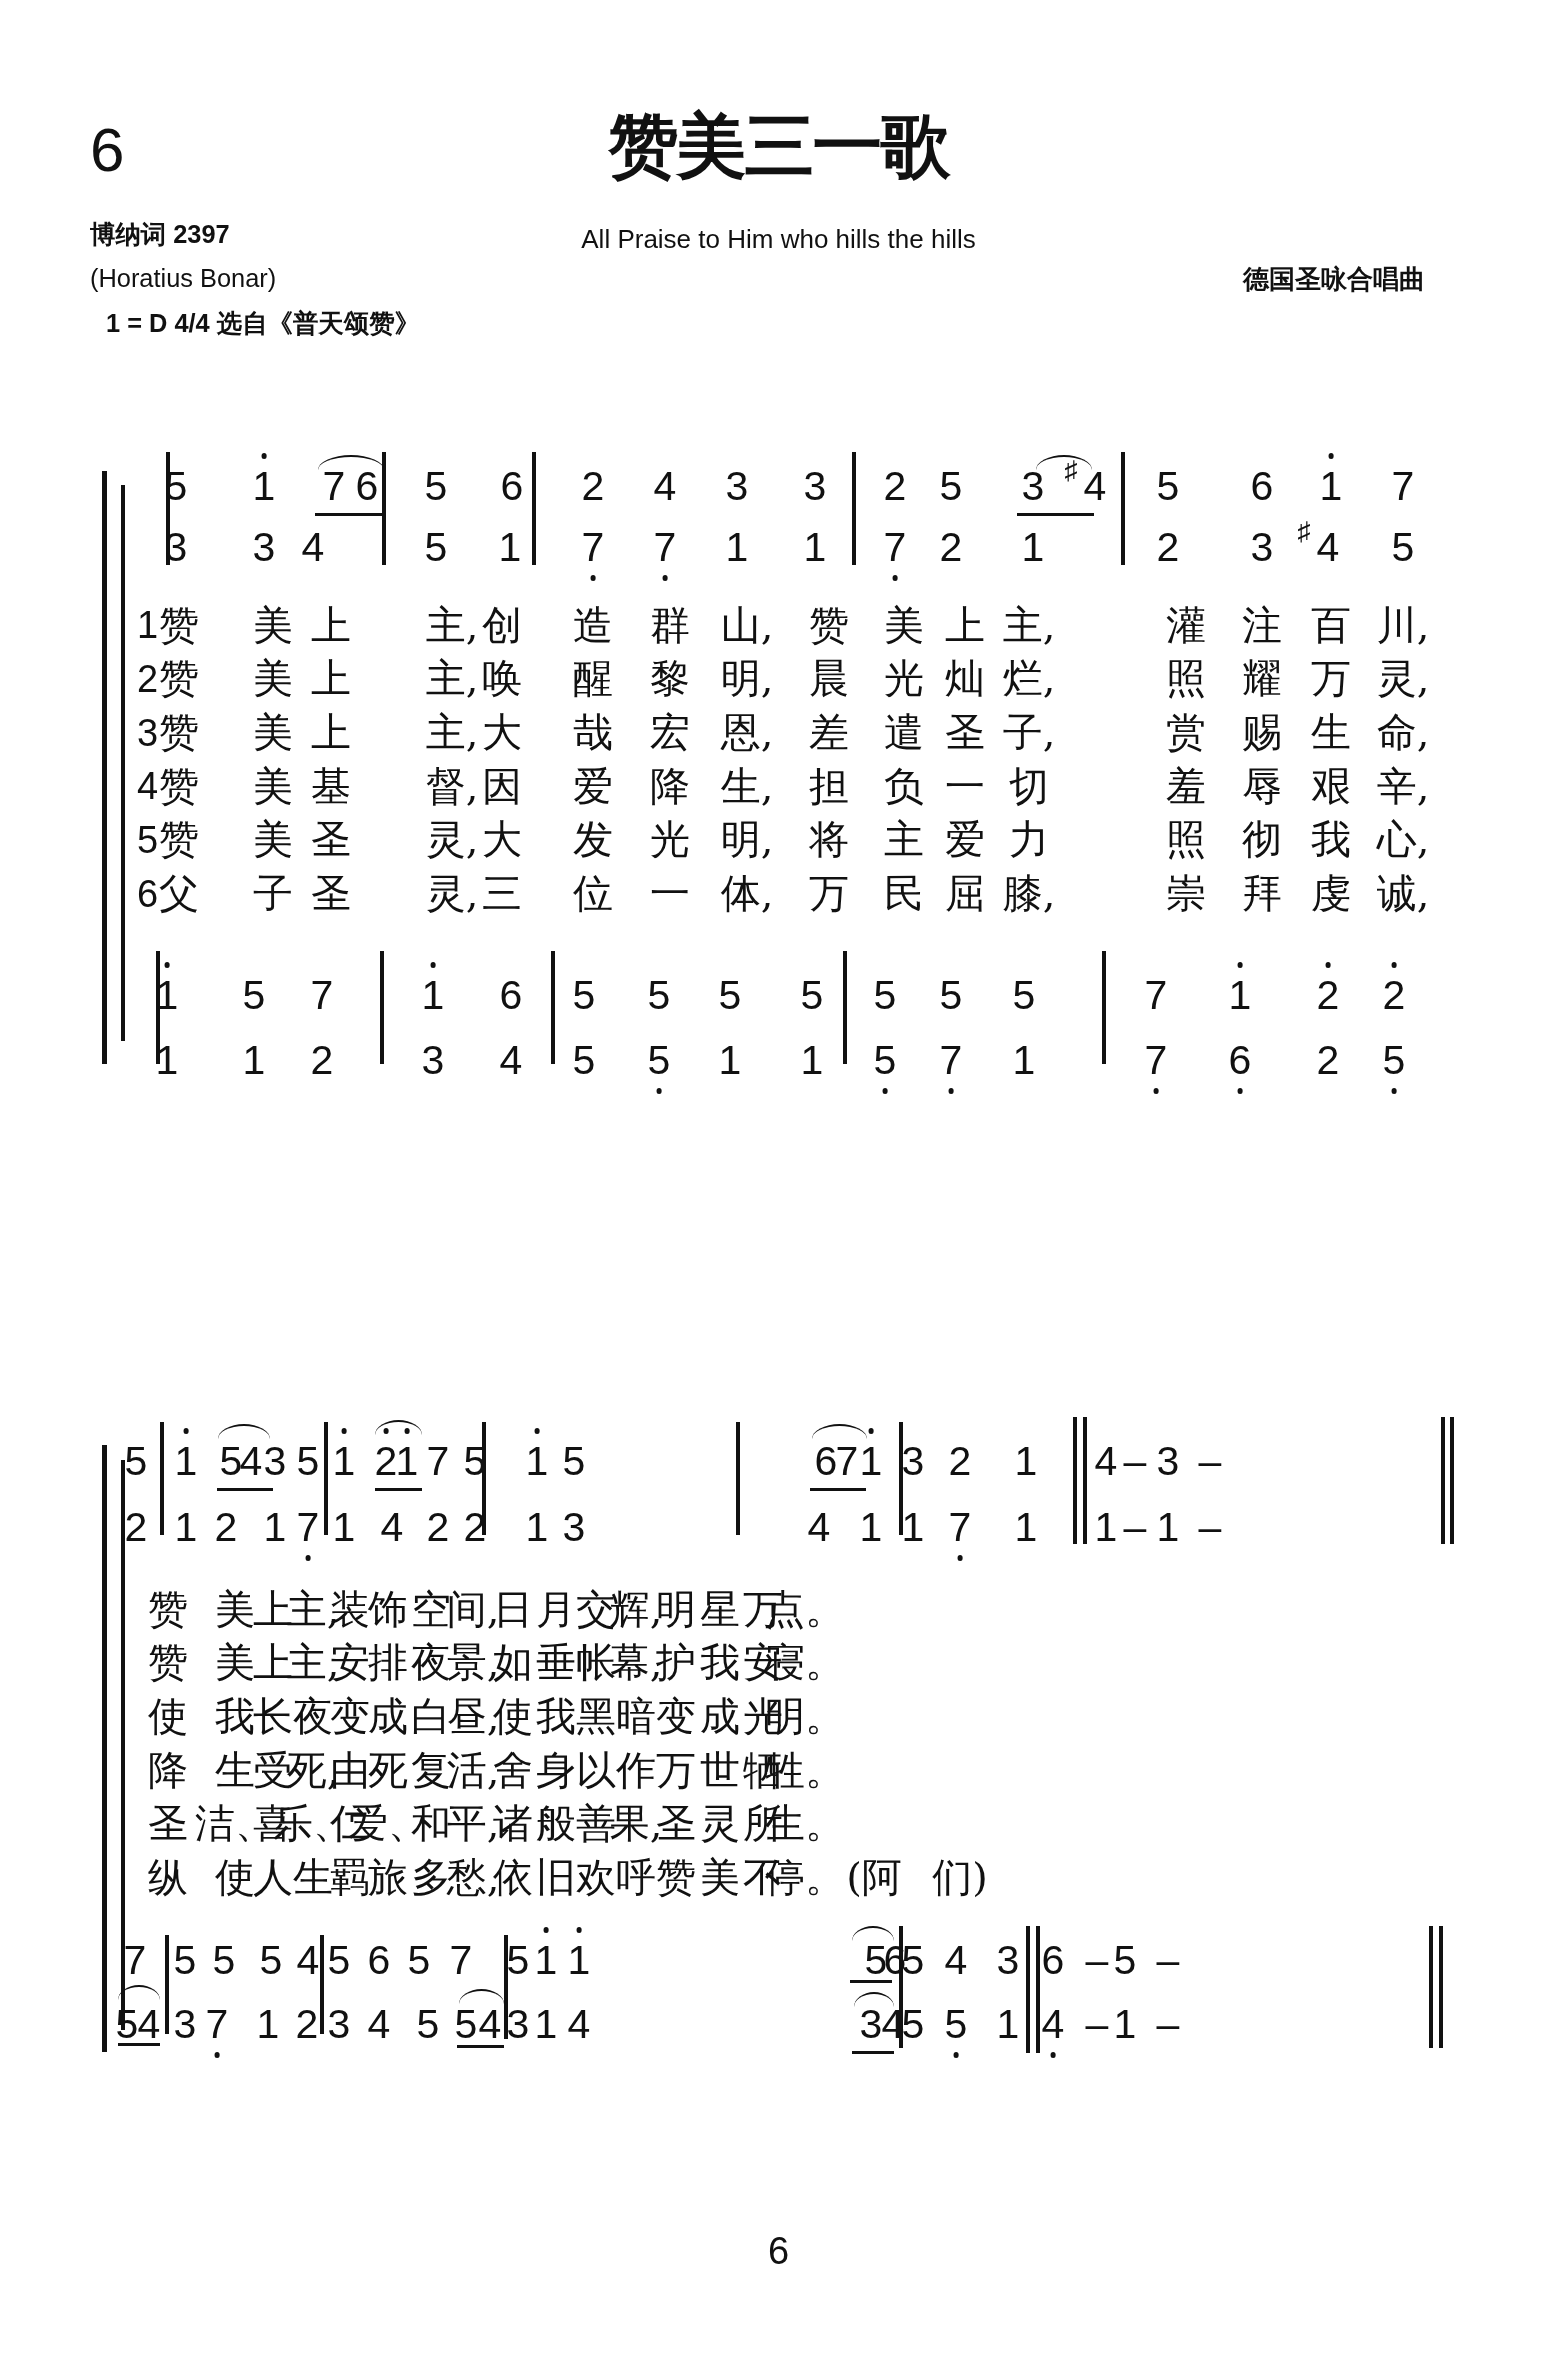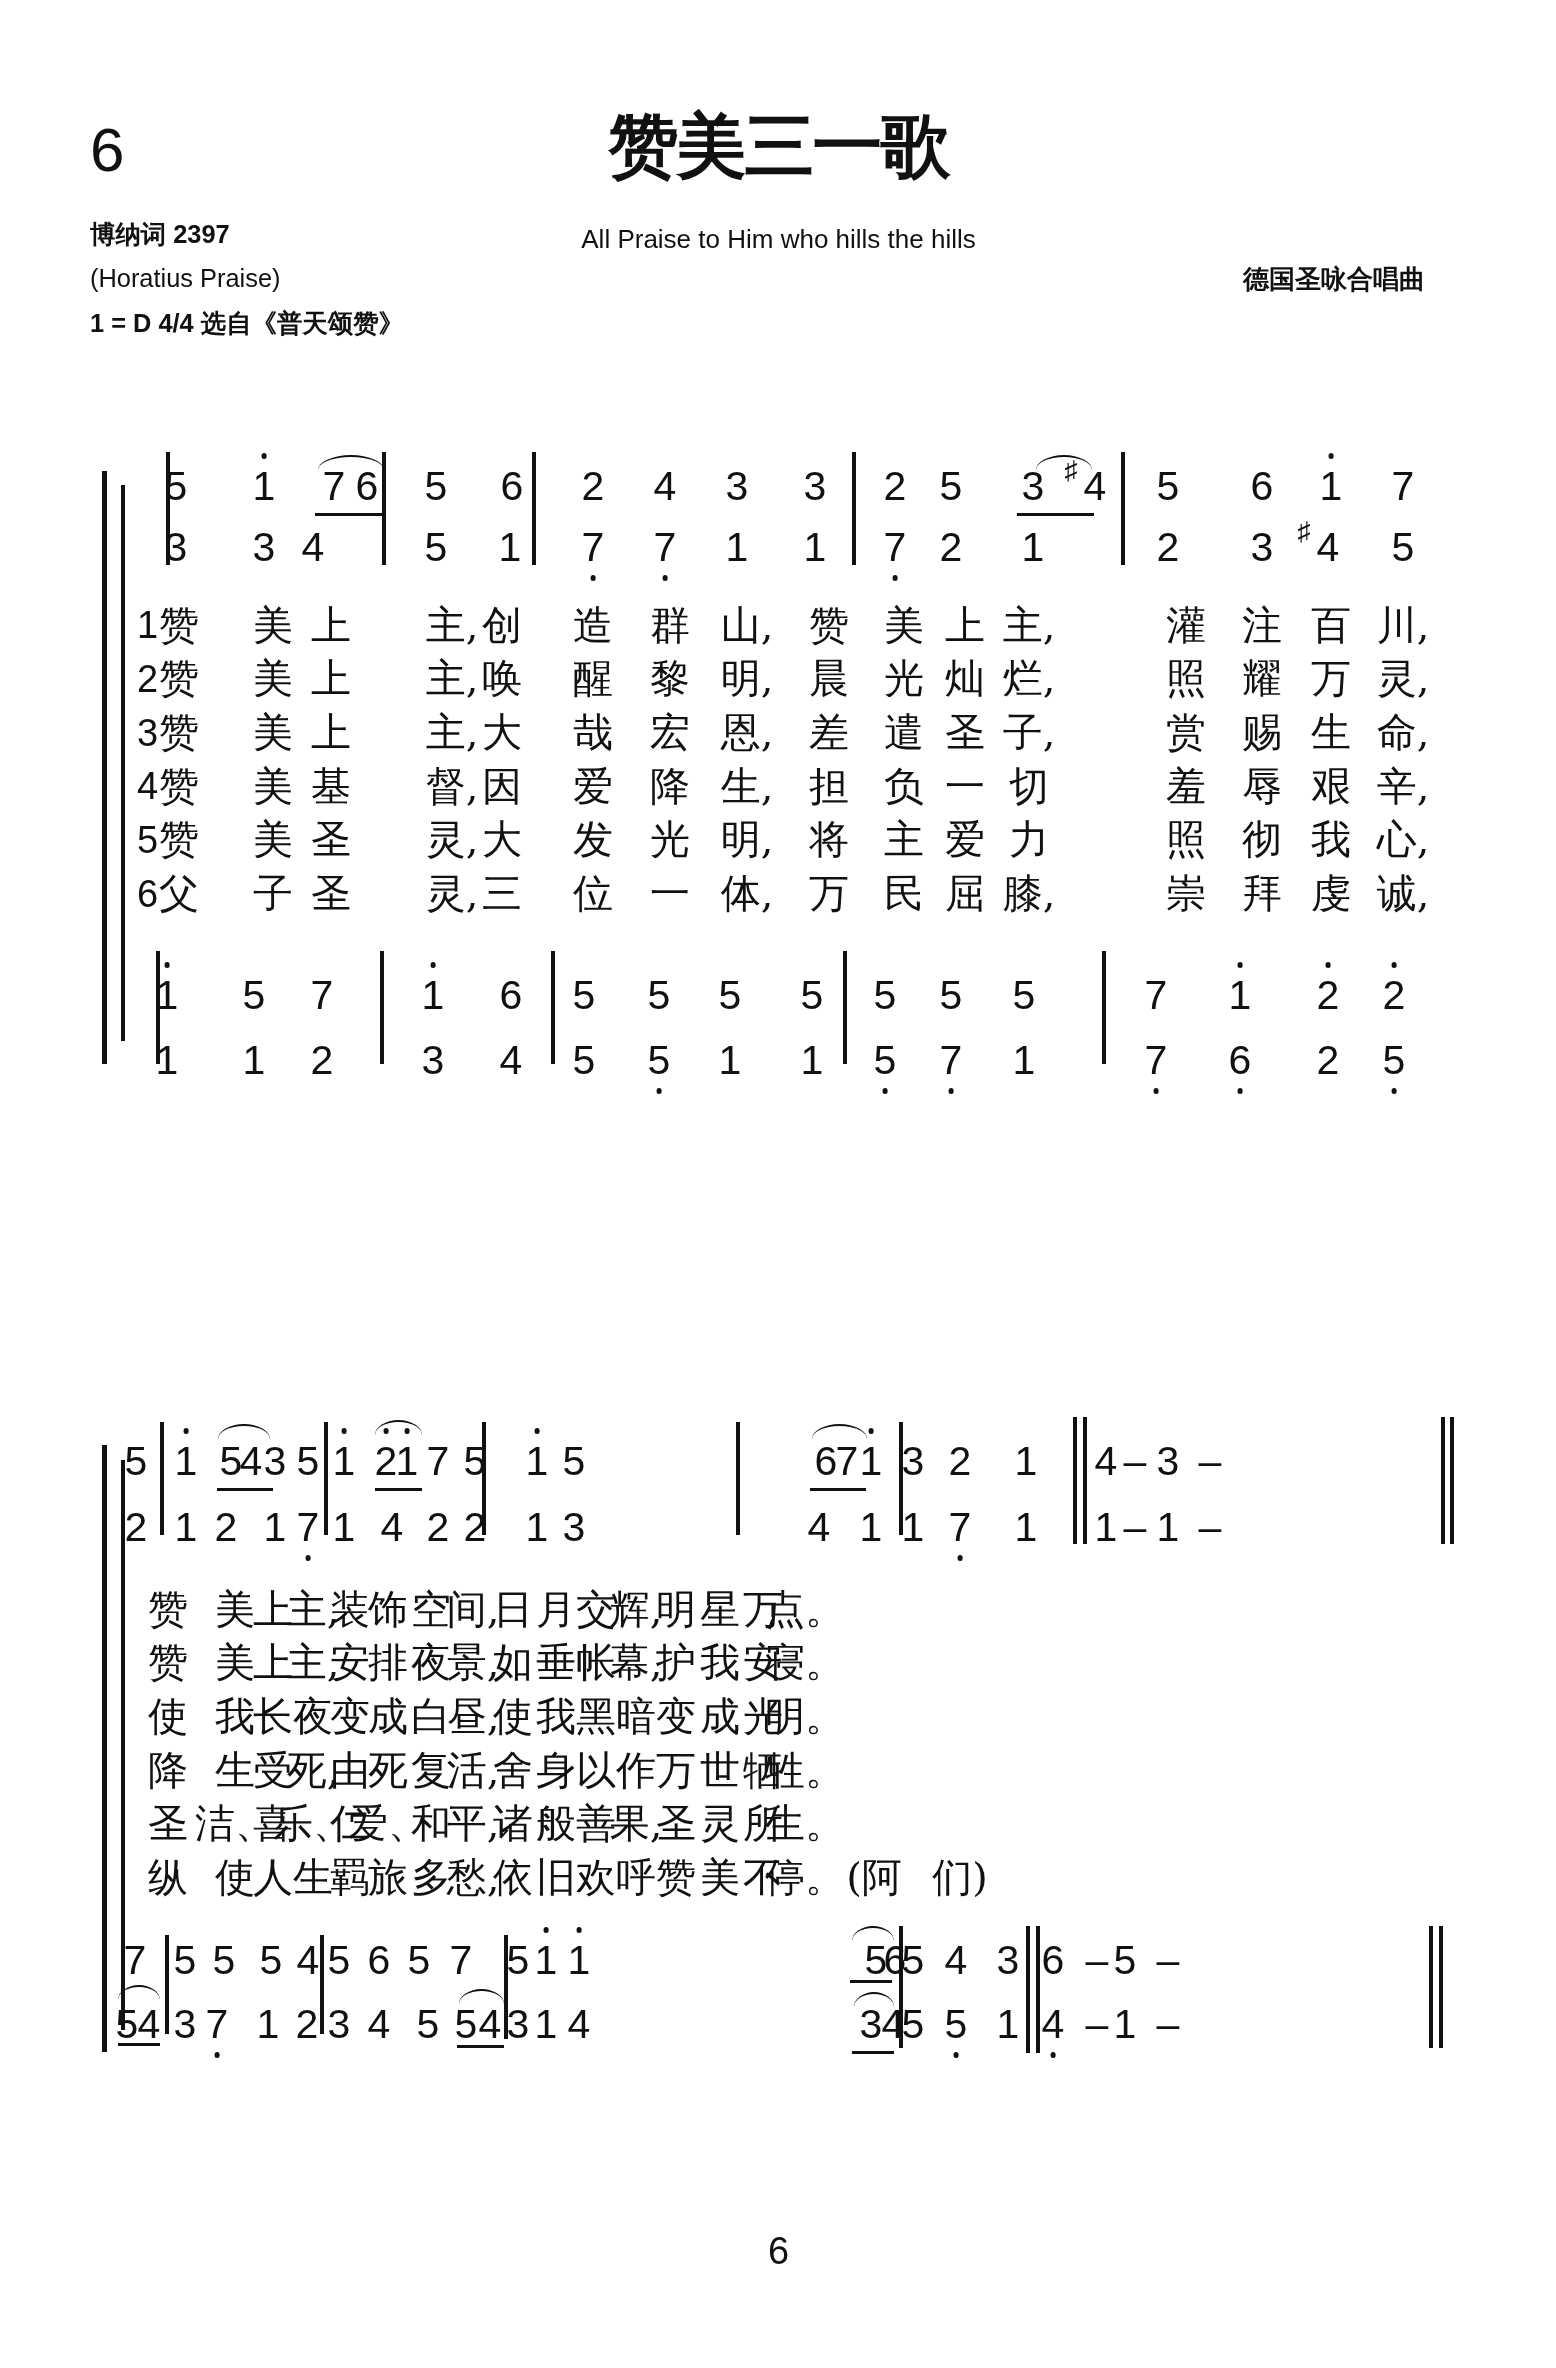--- a/index.html
+++ b/index.html
@@ -5,21 +5,21 @@
   html, body { margin: 0; padding: 0; background: #ffffff; }
   body { width: 1557px; height: 2368px; position: relative; overflow: hidden;
          font-family: "Liberation Sans", "DejaVu Sans", sans-serif; color: #111; }
   .abs { position: absolute; }
   .hymn-no { left: 90px; top: 119px; font-size: 62px; line-height: 1; }
   .title { left: 0; width: 1557px; top: 111px; text-align: center; font-family: "DejaVu Serif", serif; font-size: 70px; font-weight: bold; line-height: 1; letter-spacing: -1.9px; }
   .subtitle { left: 0; width: 1557px; top: 226px; text-align: center; font-size: 26px; line-height: 1; padding-left: 0; }
   .meta { left: 90px; font-size: 25.4px; line-height: 1; font-weight: bold; }
   .meta.m1 { top: 222px; }
   .meta.m2 { top: 266px; font-weight: normal; }
-  .meta.m3 { top: 311px; }
+  .meta.m3 { top: 311px; margin-left: 16px; }
   .composer { left: 1243px; top: 266px; font-size: 26px; font-weight: bold; line-height: 1; }
 
   .note { position: absolute; font-size: 41px; line-height: 1; transform: translateX(-50%); text-align: center; white-space: nowrap; }
   .note .dot-hi, .note .dot-lo { position: absolute; left: 50%; width: 5.6px; height: 5.6px; margin-left: -2.8px; border-radius: 50%; background: #111; }
   .note .dot-hi { top: -13px; }
   .note .dot-lo { bottom: -13px; }
   .note .sharp { position: absolute; left: -19px; top: -9.4px; font-size: 26px; }
   .uline { position: absolute; height: 2.8px; background: #111; }
   .slur { position: absolute; border-top: 2.8px solid #111; border-radius: 50% 50% 0 0 / 100% 100% 0 0; height: 13px; }
   .bar { position: absolute; width: 3.8px; background: #111; }
@@ -29,21 +29,21 @@
   .brace-inner { position: absolute; width: 3.8px; background: #111; }
   .page-num { left: 0; width: 1557px; top: 2232px; text-align: center; font-size: 38px; line-height: 1; }
 </style>
 </head>
 <body>
 
 <div class="abs hymn-no">6</div>
 <div class="abs title">赞美三一歌</div>
 <div class="abs subtitle">All Praise to Him who hills the hills</div>
 <div class="abs meta m1">博纳词 2397</div>
-<div class="abs meta m2">(Horatius Praise)</div>
+<div class="abs meta m2">(Horatius Bonar)</div>
 <div class="abs meta m3">1 = D   4/4   选自《普天颂赞》</div>
 <div class="abs composer">德国圣咏合唱曲</div>
 
 <div id="score">
     <div class="brace-outer" style="left: 102px; top: 471px; height: 593px;"></div>
     <div class="brace-inner" style="left: 121px; top: 485px; height: 556px;"></div>
     <div class="bar" style="left: 166px; top: 452px; height: 113px;"></div>
     <div class="bar" style="left: 382px; top: 452px; height: 113px;"></div>
     <div class="bar" style="left: 532px; top: 452px; height: 113px;"></div>
     <div class="bar" style="left: 852px; top: 452px; height: 113px;"></div>

